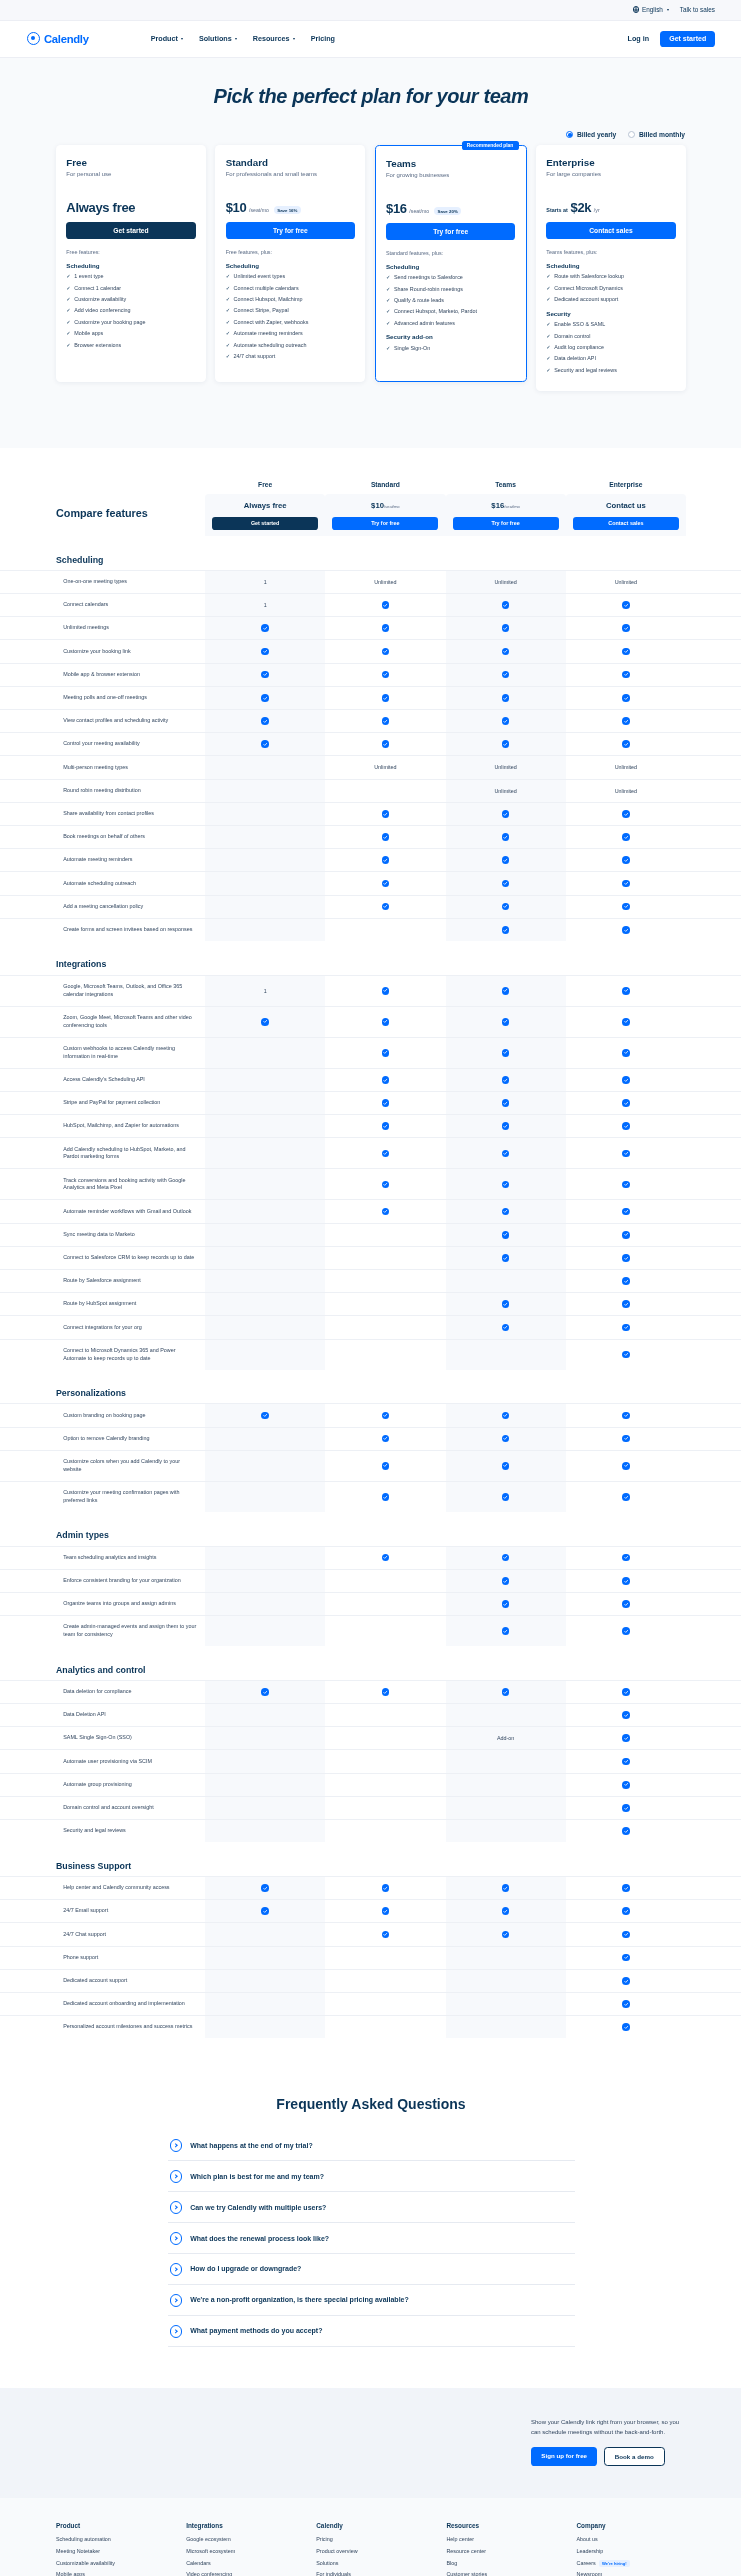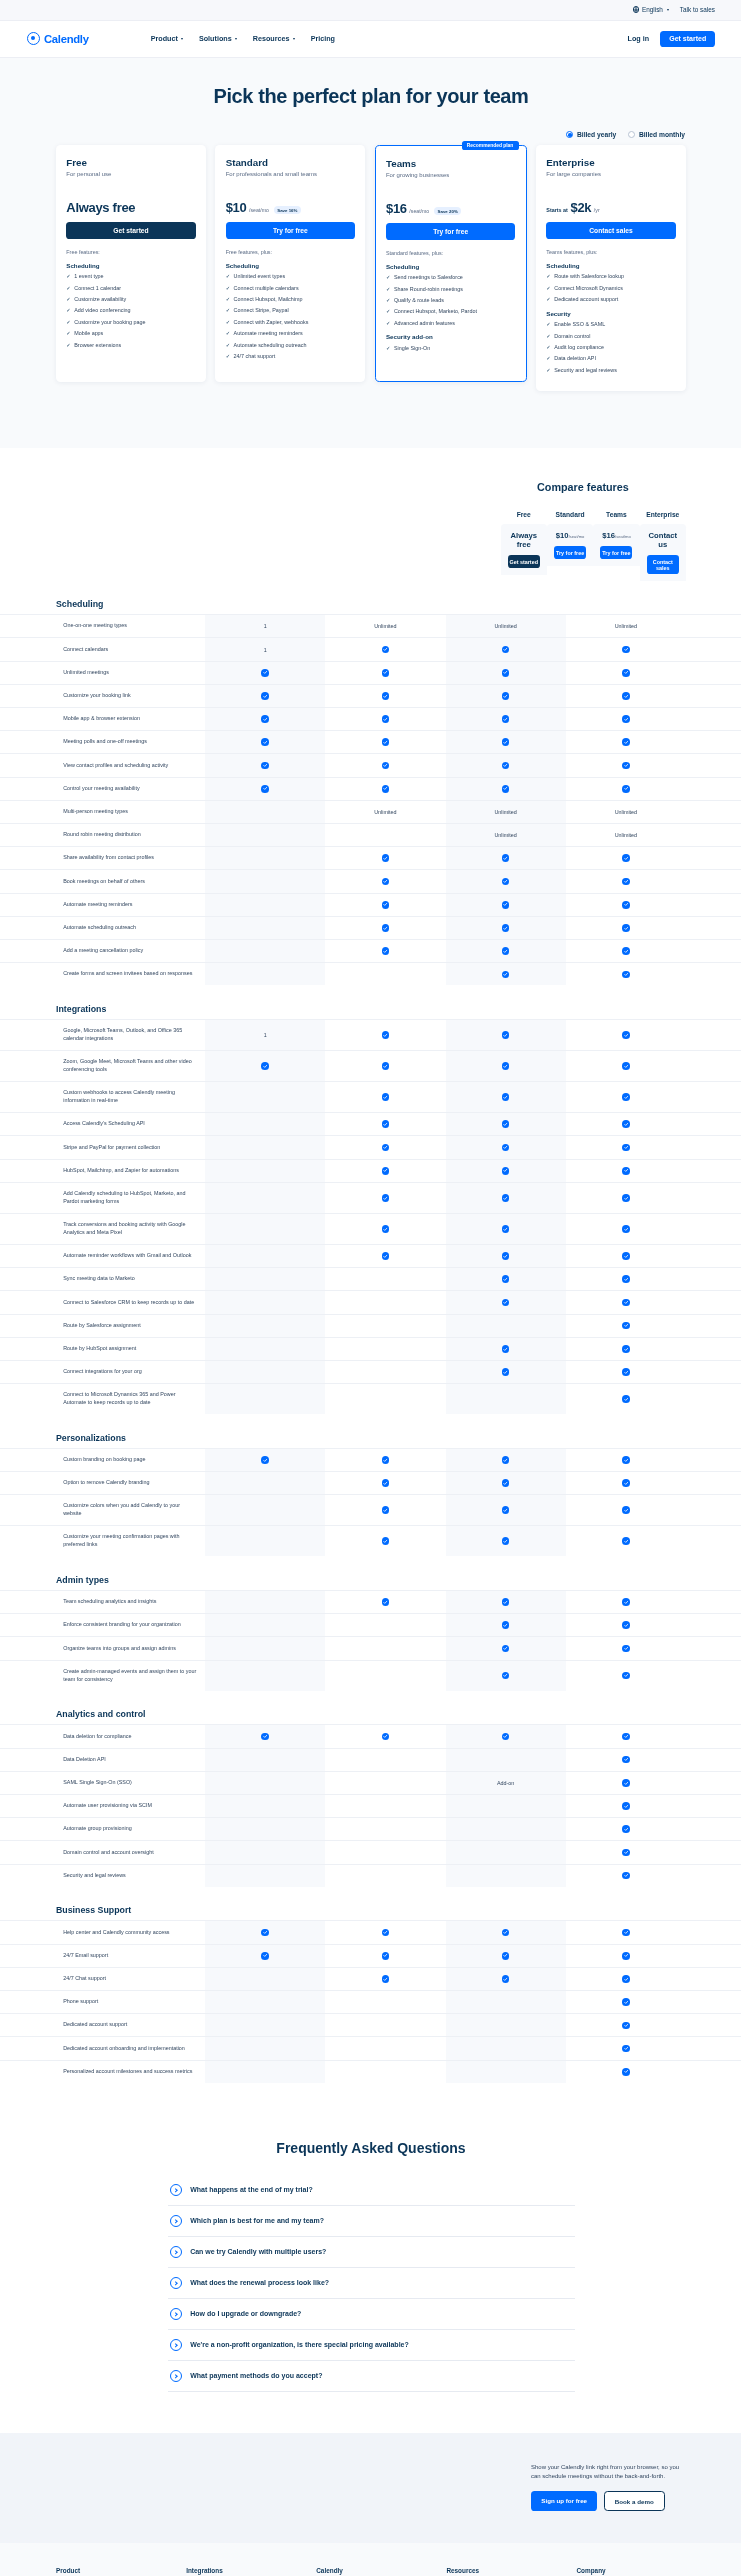--- a/index.html
+++ b/index.html
@@ -23,21 +23,21 @@
   .logo-mark:after{content:"";position:absolute;width:4.6px;height:4.6px;border-radius:50%;background:#006bff;left:2.7px;top:2.7px;}
   .logo-text{font-size:11.3px;font-weight:700;color:#006bff;letter-spacing:-0.3px;}
   .nav-links{display:flex;align-items:center;gap:15.5px;margin-left:62px;font-size:7.2px;font-weight:600;}
   .nav-link{display:flex;align-items:center;gap:2.6px;cursor:pointer;}
   .nav-right{margin-left:auto;display:flex;align-items:center;gap:11.3px;font-size:7.2px;font-weight:600;}
   .btn{border:none;border-radius:3.6px;font-family:inherit;cursor:pointer;font-weight:700;}
   .btn-primary{background:#006bff;color:#fff;padding:4.6px 8.8px;font-size:7px;}
 
   
   .hero{background:#f8fafc;padding-top:27px;padding-bottom:20.6px;}
-  .hero h1{text-align:center;font-size:20px;font-weight:700;color:#0b3558;letter-spacing:-0.4px;}
+  .hero h1{text-align:center;font-size:20px;font-weight:700;color:#0b3558;letter-spacing:-0.4px;font-style:italic;}
   .billing-toggle{display:flex;justify-content:flex-end;align-items:center;gap:11.3px;padding:23px 57px 7.2px 0;font-size:6.7px;font-weight:700;color:#0b3558;}
   .radio-opt{display:flex;align-items:center;gap:3.6px;cursor:pointer;}
   .radio{width:7.7px;height:7.7px;border-radius:50%;border:0.8px solid #b9c4d4;display:inline-block;position:relative;background:#fff;}
   .radio.on{border-color:#006bff;}
   .radio.on:after{content:"";position:absolute;width:3.6px;height:3.6px;border-radius:50%;background:#006bff;left:1.5px;top:1.5px;}
 
   
   .cards{display:flex;gap:9.3px;padding:0 56px 36px;align-items:flex-start;}
   .card{flex:1;background:#fff;border-radius:4.6px;padding:11.3px 10.3px 13.4px;box-shadow:0 1px 5.2px rgba(16,42,80,.07);position:relative;min-height:237px;}
   .card.rec{border:0.8px solid #006bff;}
@@ -52,21 +52,21 @@
   .cta{display:block;width:100%;text-align:center;padding:5.2px 0;border-radius:3.6px;font-size:6.7px;font-weight:700;margin-bottom:9.3px;}
   .cta.blue{background:#006bff;color:#fff;}
   .cta.navy{background:#0b3558;color:#fff;}
   .feat-intro{font-size:5.4px;color:#5a6b85;margin-bottom:7.2px;}
   .feat-head{font-size:6.2px;font-weight:700;margin:6.2px 0 4.6px;}
   .feat{display:flex;gap:3.6px;font-size:5.4px;color:#32465f;margin-bottom:4.1px;line-height:1.35;align-items:flex-start;}
   .tick{color:#0b3558;font-size:5.2px;line-height:1.3;}
 
   
   .compare{background:#fff;padding:33px 0 20.6px;}
-  .cmp-head{display:flex;padding:0 56px;align-items:flex-end;flex-direction:column;}
+  .cmp-head{display:flex;padding:0 56px;align-items:flex-end;}
   .cmp-title{width:149px;font-size:10.8px;font-weight:700;padding-bottom:17.5px;}
   .cmp-col{flex:1;text-align:center;}
   .cmp-col .pname{font-size:6.7px;font-weight:700;margin-bottom:6.2px;}
   .cmp-col .pbox{background:#f7f9fc;border-radius:3.6px 3.6px 0 0;padding:7.2px 4.1px 6.2px;}
   .cmp-col .pprice{font-size:7.7px;font-weight:700;}
   .cmp-col .pprice small{font-size:4.1px;font-weight:400;color:#5a6b85;}
   .cmp-col .pcta{display:block;margin:6.2px 3.1px 0;padding:3.6px 0;border-radius:3.1px;font-size:5.4px;font-weight:700;text-align:center;}
 
   .sec-title{padding:18.5px 56px 5.2px;font-size:8.8px;font-weight:700;}
   .trow{display:flex;padding:0 56px;border-top:0.5px solid #edf0f5;}

